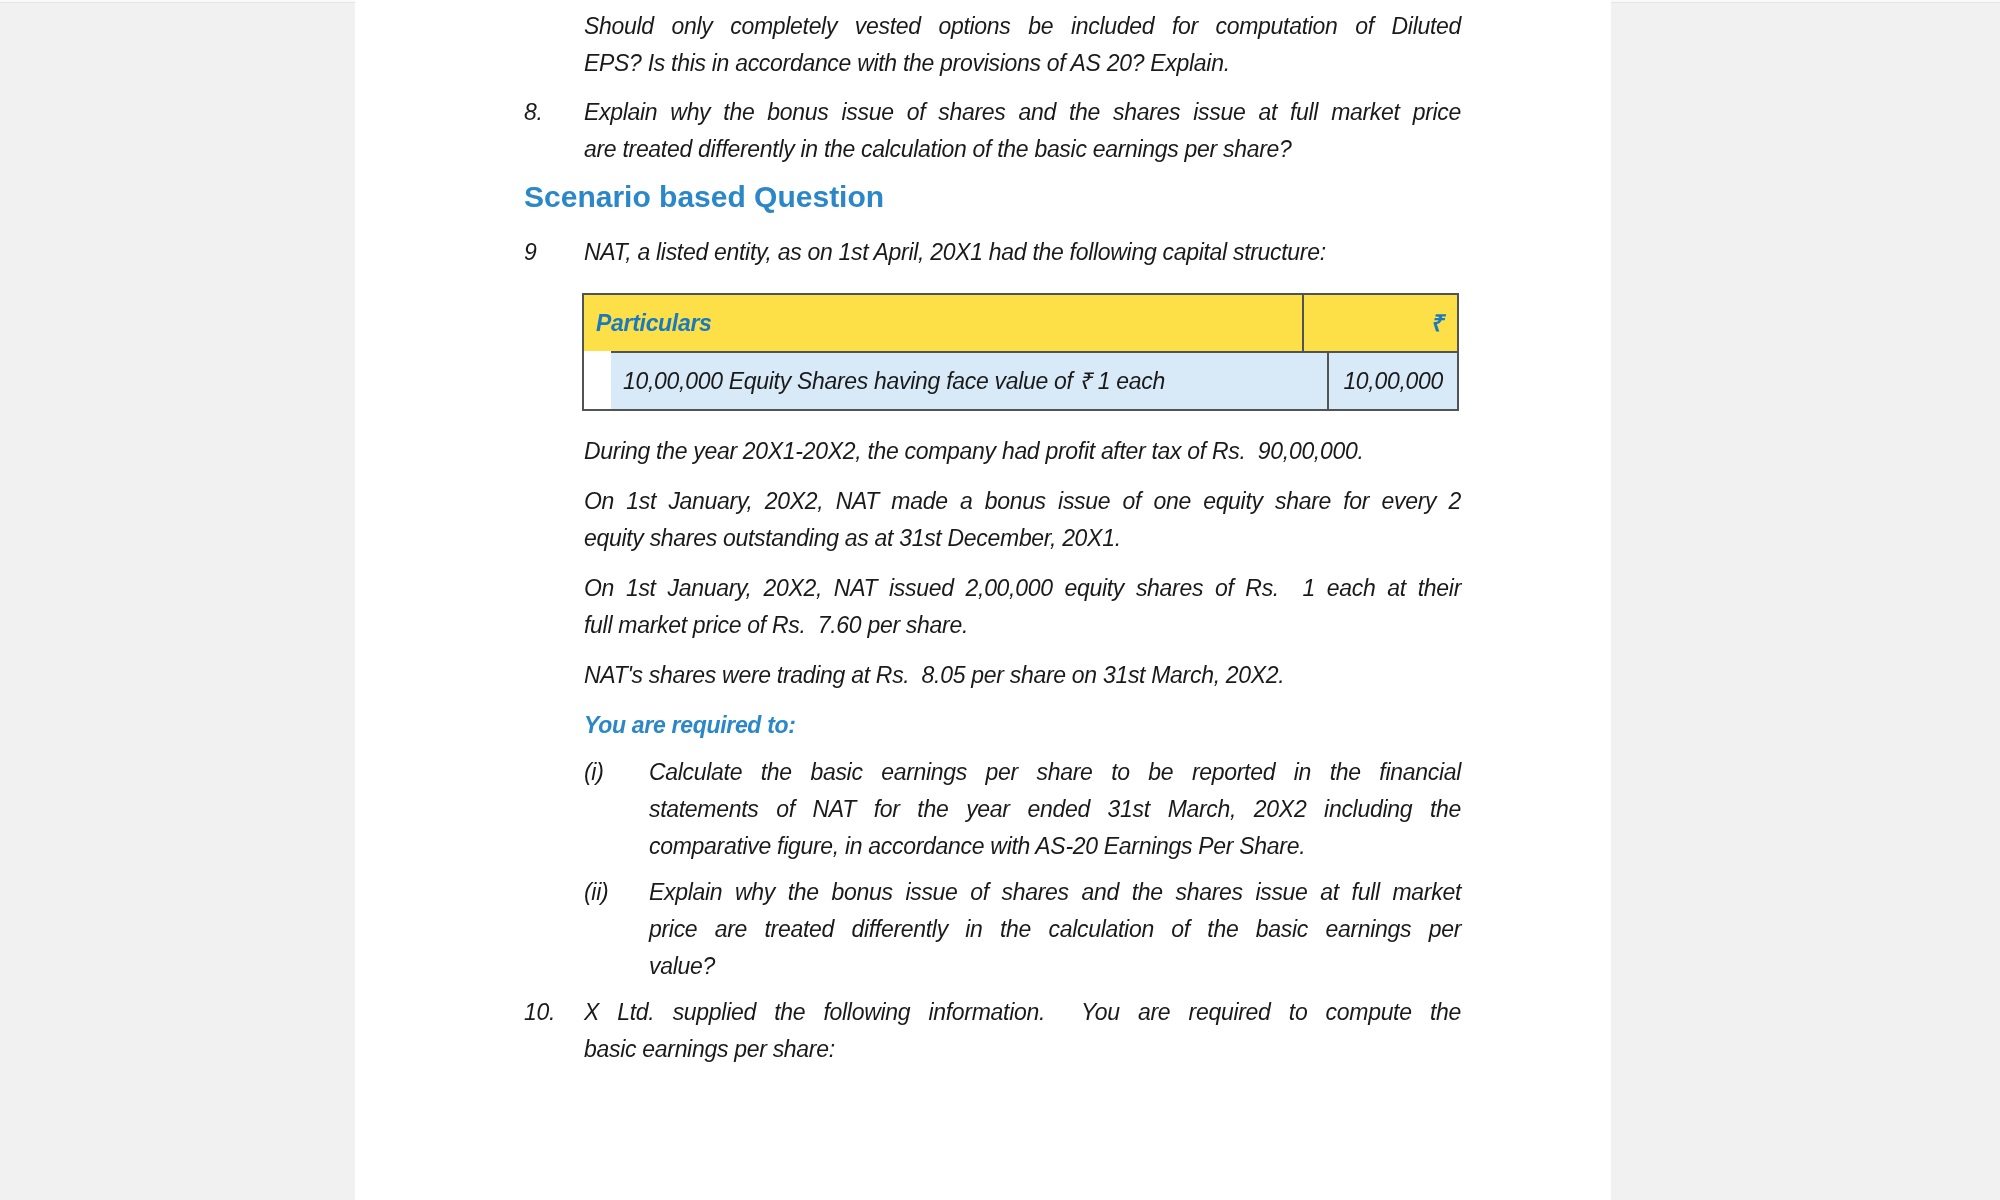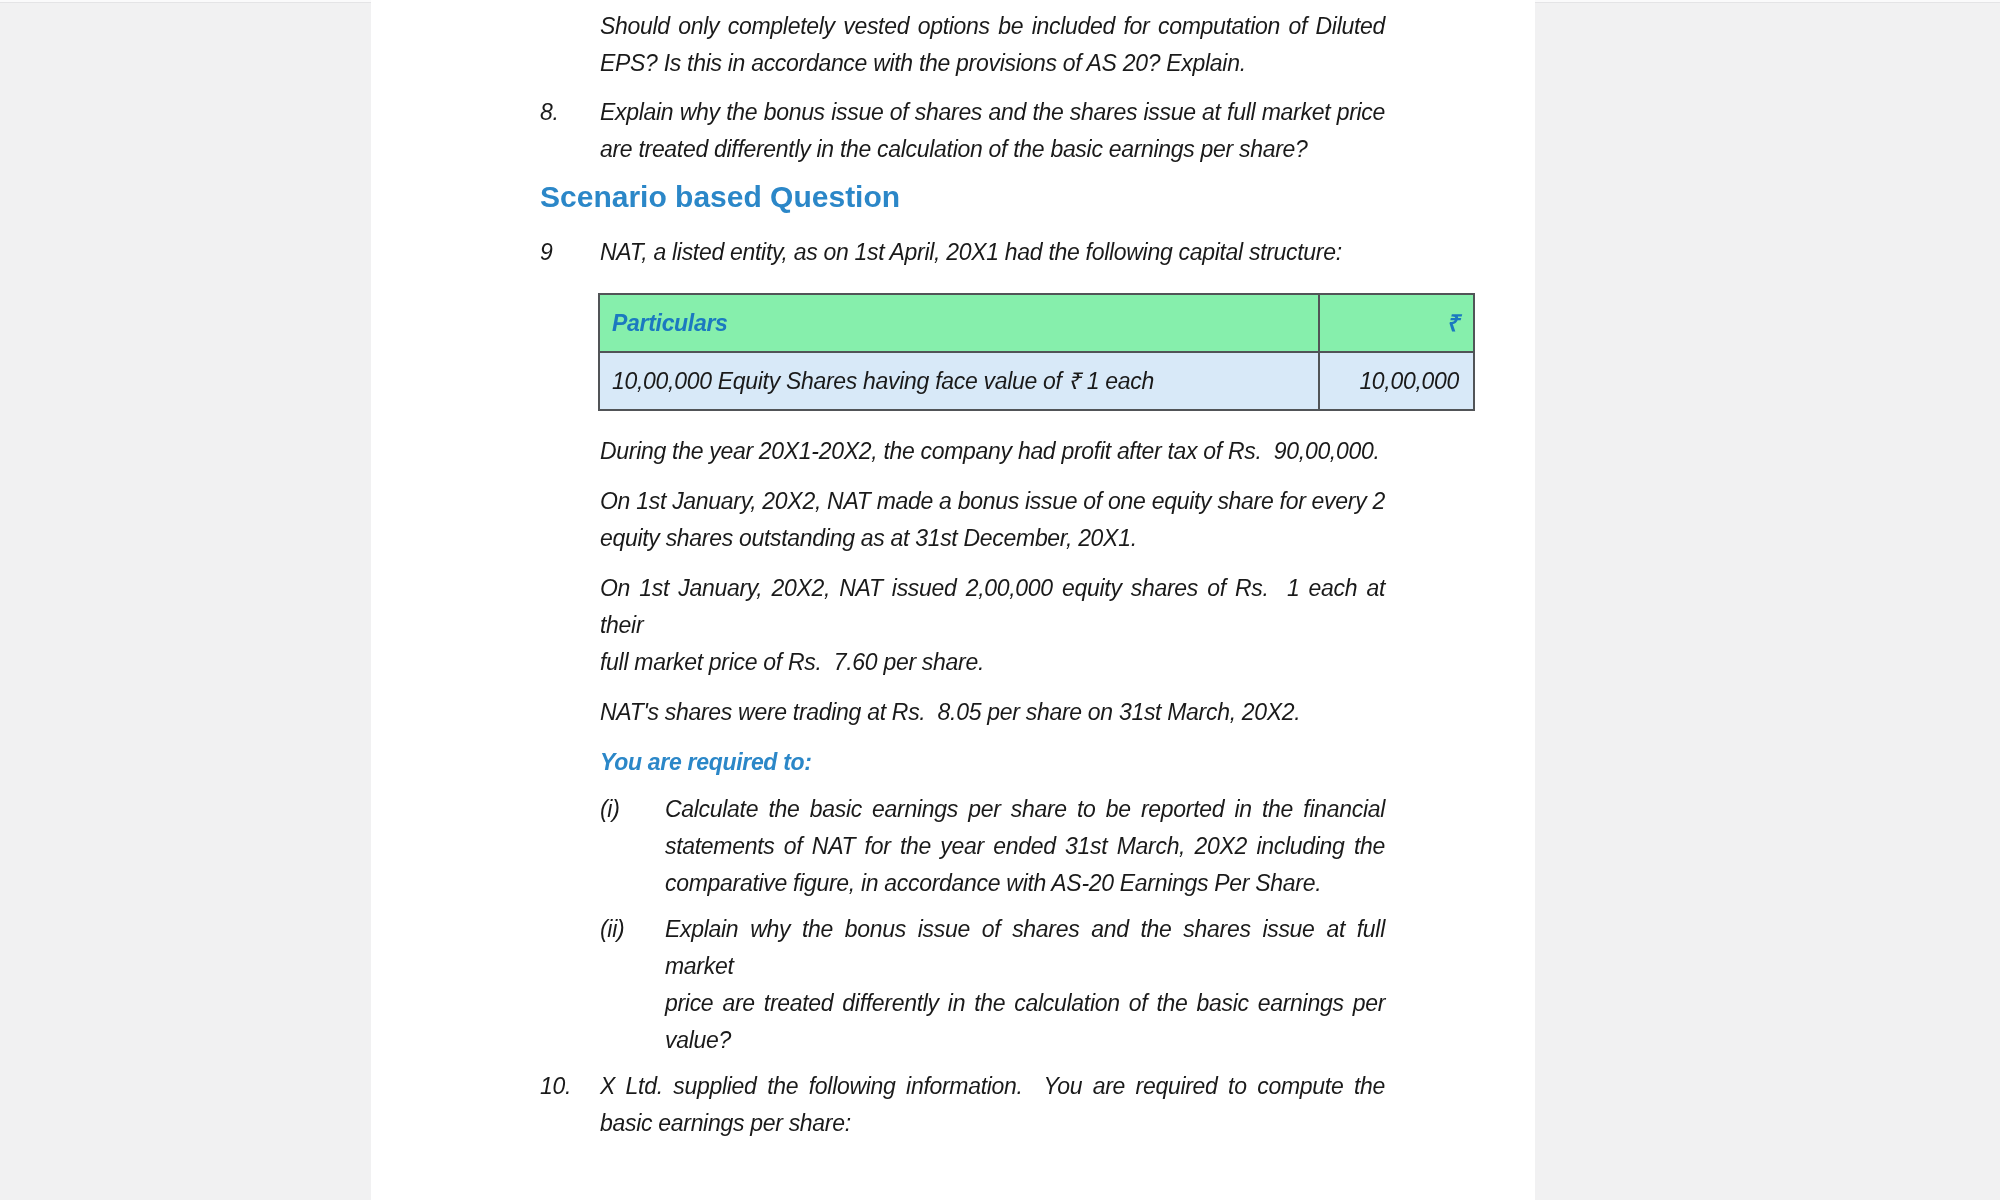--- a/index.html
+++ b/index.html
@@ -8,22 +8,22 @@
     background: #f1f1f2;
     overflow: hidden;
     position: relative;
     font-family: "Liberation Sans", sans-serif;
   }
   .top-edge {
     position: absolute; top: 0; left: 0; width: 2000px; height: 2px;
     background: #fafafb; border-bottom: 1px solid #e4e4e6;
   }
   .page {
-    position: absolute; left: 371px; top: 0;
-    width: 1164px; height: 1200px;
+    position: absolute; left: 355px; top: 0;
+    width: 1256px; height: 1200px;
     background: #ffffff;
   }
   .doc {
     padding: 8px 150px 0 169px;
     color: #1a1a1a;
     font-style: italic;
     font-size: 23px;
     line-height: 37px;
     letter-spacing: -0.3px;
   }
@@ -46,22 +46,22 @@
   }
   .intro { margin-bottom: 22px; }
   .tbl {
     margin: 0 0 22px 58px;
     width: 877px;
     border: 2px solid #515457;
     box-sizing: border-box;
   }
   .trow { display: flex; height: 56px; }
   .trow + .trow { border-top: 2px solid #515457; }
-  .thead { background: #86efac; }
-  .tdata { background: #d8e9f8; }
+  .thead { background: #fde047; }
+  .tdata { background: #d8e9f8; margin-left: 27px; }
   .tcell-p {
     width: 720px; box-sizing: border-box;
     padding: 0 12px;
     border-right: 2px solid #515457;
     display: flex; align-items: center;
   }
   .tcell-a {
     flex: 1; box-sizing: border-box;
     padding: 0 14px;
     display: flex; align-items: center; justify-content: flex-end;

